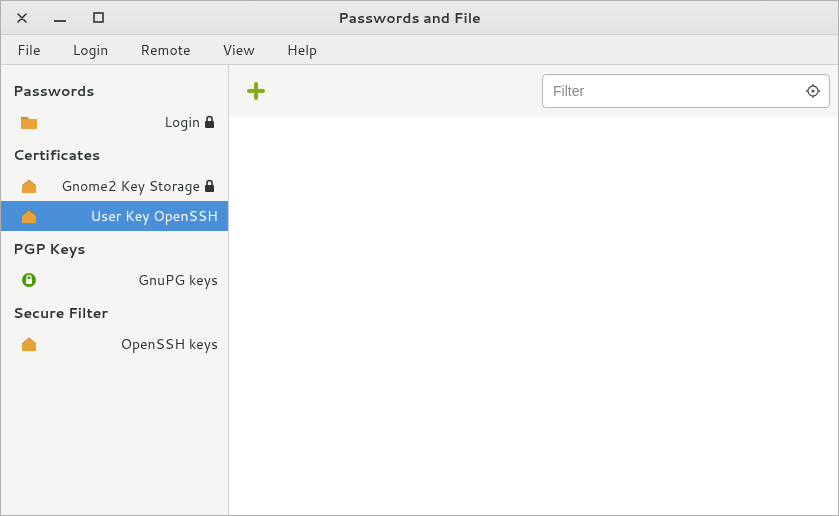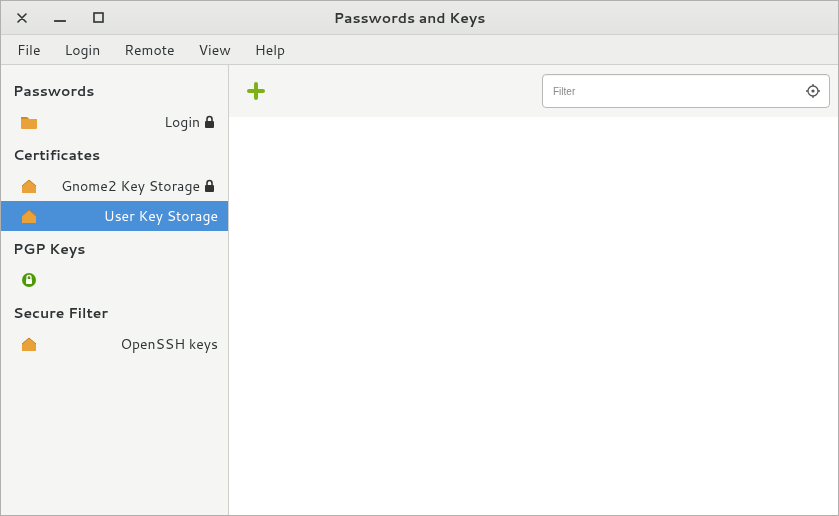--- a/index.html
+++ b/index.html
@@ -36,21 +36,21 @@
     margin-left: -170px;
     padding-right: 20px;
   }
   .menubar {
     height: 30px;
     background: #eeeeec;
     border-bottom: 1px solid #d0d0ce;
     display: flex;
     align-items: center;
     padding: 0 6px;
-    gap: 4px;
+    gap: 12px;
   }
   .menu-item {
     padding: 4px 10px;
     cursor: pointer;
     color: #2e3436;
   }
   .content {
     display: flex;
     height: calc(100% - 64px);
   }
@@ -107,21 +107,21 @@
     background:#fff;
     border:1px solid #b8b8b6;
     border-radius:4px;
     height:34px;
     width: 288px;
     padding: 0 6px 0 10px;
     box-shadow: inset 0 1px 0 rgba(0,0,0,0.04);
     gap:6px;
   }
   .filter-box input {
-    flex:1; border:none; outline:none; font-size:10px; color:#555; background:transparent;
+    flex:1; border:none; outline:none; font-size:14px; color:#555; background:transparent;
   }
   .filter-box input::placeholder { color:#8a8a88; }
   .filter-action { width:20px; height:20px; display:flex;align-items:center;justify-content:center; cursor:pointer; color:#555;}
   .list-area {
     flex:1;
     background:#ffffff;
     margin: 0 6px 6px 0;
   }
 </style>
 </head>
@@ -138,21 +138,21 @@
       <svg width="12" height="10" viewBox="0 0 12 10">
           <path d="M1 8 H11" stroke="#2e3436" stroke-width="1.8" stroke-linecap="square"></path>
         </svg>
     </div>
     <div class="win-btn">
       <svg width="11" height="11" viewBox="0 0 11 11">
           <rect x="1" y="1" width="9" height="9" fill="none" stroke="#2e3436" stroke-width="1.6"></rect>
         </svg>
     </div>
   </div>
-  <div class="title">Passwords and Keys</div>
+  <div class="title">Passwords and File</div>
 </div>
 
 <div class="menubar">
   <div class="menu-item">File</div>
   <div class="menu-item">Login</div>
   <div class="menu-item">Remote</div>
   <div class="menu-item">View</div>
   <div class="menu-item">Help</div>
 </div>
 
@@ -192,32 +192,33 @@
           </svg>
       </span>
     </div>
     <div class="sidebar-item selected">
       <span class="icon">
         <svg width="18" height="16" viewBox="0 0 18 16">
             <path d="M2 8 L9 2 L16 8 V15 H2 Z" fill="#e9a139"></path>
             <path d="M2 8 L9 2 L16 8" fill="none" stroke="#c77f1c" stroke-width="1"></path>
           </svg>
       </span>
-      <span class="label">User Key Storage</span>
+      <span class="label">User Key OpenSSH</span>
     </div>
 
     <div class="section-header">PGP Keys</div>
     <div class="sidebar-item">
       <span class="icon">
         <svg width="16" height="16" viewBox="0 0 16 16">
             <circle cx="8" cy="8" r="7" fill="#4e9a06"></circle>
             <rect x="5" y="7" width="6" height="5" rx="1" fill="#fff"></rect>
             <path d="M6 7 V5.5 a2 2 0 0 1 4 0 V7" fill="none" stroke="#fff" stroke-width="1.3"></path>
           </svg>
       </span>
+      <span class="label">GnuPG keys</span>
     </div>
 
     <div class="section-header">Secure Filter</div>
     <div class="sidebar-item">
       <span class="icon">
         <svg width="18" height="16" viewBox="0 0 18 16">
             <path d="M2 8 L9 2 L16 8 V15 H2 Z" fill="#e9a139"></path>
             <path d="M2 8 L9 2 L16 8" fill="none" stroke="#c77f1c" stroke-width="1"></path>
           </svg>
       </span>

